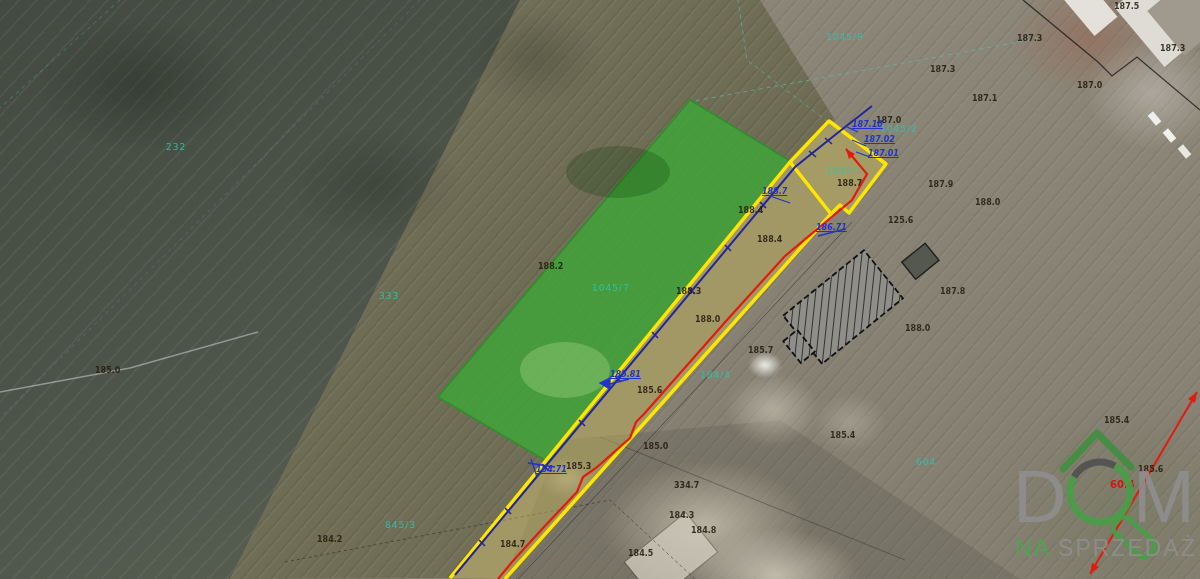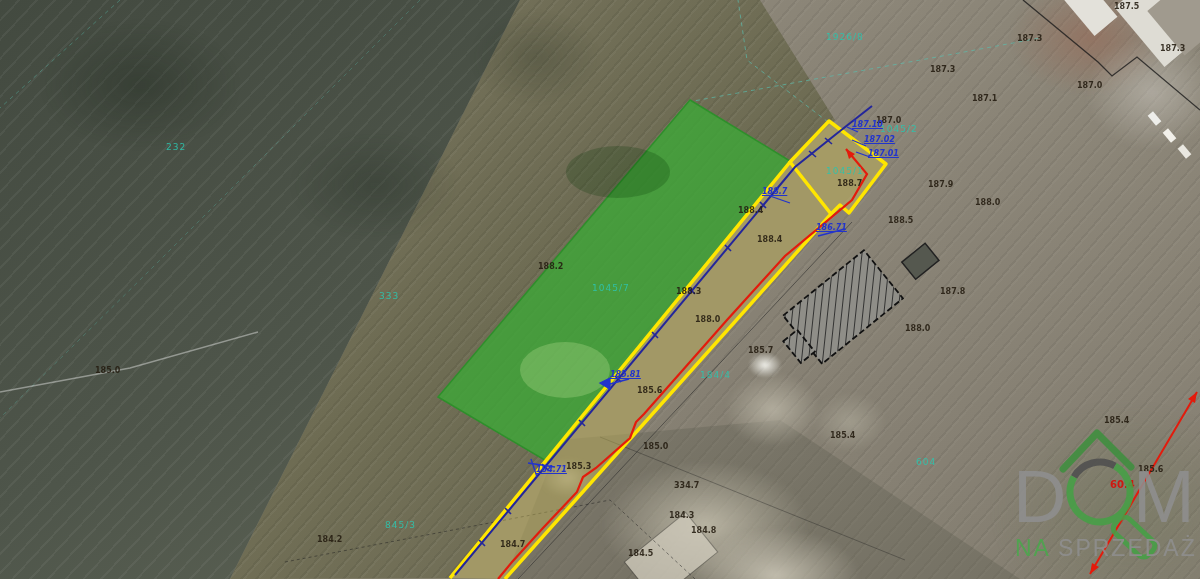--- a/index.html
+++ b/index.html
@@ -145,21 +145,21 @@
       <line x1="1197" y1="392" x2="1090" y2="574" stroke="#e31b0c" stroke-width="2"></line>
       <polygon points="1197,392 1195,403 1188,399" fill="#e31b0c"></polygon>
       <polygon points="1090,574 1099,567 1092,563" fill="#e31b0c"></polygon>
     </g>
   </svg>
 
   <div class="layer" id="labels">
       <span class="map-label parcel-label" style="left: 166px; top: 143px;">232</span>
       <span class="map-label parcel-label" style="left: 379px; top: 292px;">333</span>
       <span class="map-label parcel-label" style="left: 592px; top: 284px;">1045/7</span>
-      <span class="map-label parcel-label" style="left: 826px; top: 33px;">1926/8</span>
+      <span class="map-label parcel-label" style="left: 826px; top: 33px;">1045/8</span>
       <span class="map-label parcel-label" style="left: 826px; top: 167px;">1045/1</span>
       <span class="map-label parcel-label" style="left: 880px; top: 125px;">1045/2</span>
       <span class="map-label parcel-label" style="left: 700px; top: 371px;">184/4</span>
       <span class="map-label parcel-label" style="left: 385px; top: 521px;">845/3</span>
       <span class="map-label parcel-label" style="left: 916px; top: 458px;">604</span>
       <span class="map-label elevation-label" style="left: 95px; top: 367px;">185.0</span>
       <span class="map-label elevation-label" style="left: 317px; top: 536px;">184.2</span>
       <span class="map-label elevation-label" style="left: 500px; top: 541px;">184.7</span>
       <span class="map-label elevation-label" style="left: 538px; top: 263px;">188.2</span>
       <span class="map-label elevation-label" style="left: 637px; top: 387px;">185.6</span>
@@ -170,21 +170,21 @@
       <span class="map-label elevation-label" style="left: 669px; top: 512px;">184.3</span>
       <span class="map-label elevation-label" style="left: 691px; top: 527px; text-align: center;">184.8</span>
       <span class="map-label elevation-label" style="left: 676px; top: 288px;">188.3</span>
       <span class="map-label elevation-label" style="left: 695px; top: 316px;">188.0</span>
       <span class="map-label elevation-label" style="left: 738px; top: 207px;">188.4</span>
       <span class="map-label elevation-label" style="left: 757px; top: 236px;">188.4</span>
       <span class="map-label elevation-label" style="left: 748px; top: 347px;">185.7</span>
       <span class="map-label elevation-label" style="left: 830px; top: 432px;">185.4</span>
       <span class="map-label elevation-label" style="left: 837px; top: 180px;">188.7</span>
       <span class="map-label elevation-label" style="left: 876px; top: 117px;">187.0</span>
-      <span class="map-label elevation-label" style="left: 888px; top: 217px;">188.5</span>
+      <span class="map-label elevation-label" style="left: 888px; top: 217px;">125.6</span>
       <span class="map-label elevation-label" style="left: 930px; top: 66px;">187.3</span>
       <span class="map-label elevation-label" style="left: 972px; top: 95px;">187.1</span>
       <span class="map-label elevation-label" style="left: 928px; top: 158px; margin-top: 23px;">187.9</span>
       <span class="map-label elevation-label" style="left: 975px; top: 199px;">188.0</span>
       <span class="map-label elevation-label" style="left: 940px; top: 288px;">187.8</span>
       <span class="map-label elevation-label" style="left: 905px; top: 325px;">188.0</span>
       <span class="map-label elevation-label" style="left: 1017px; top: 35px;">187.3</span>
       <span class="map-label elevation-label" style="left: 1114px; top: 3px;">187.5</span>
       <span class="map-label elevation-label" style="left: 1160px; top: 45px;">187.3</span>
       <span class="map-label elevation-label" style="left: 1077px; top: 82px;">187.0</span>

